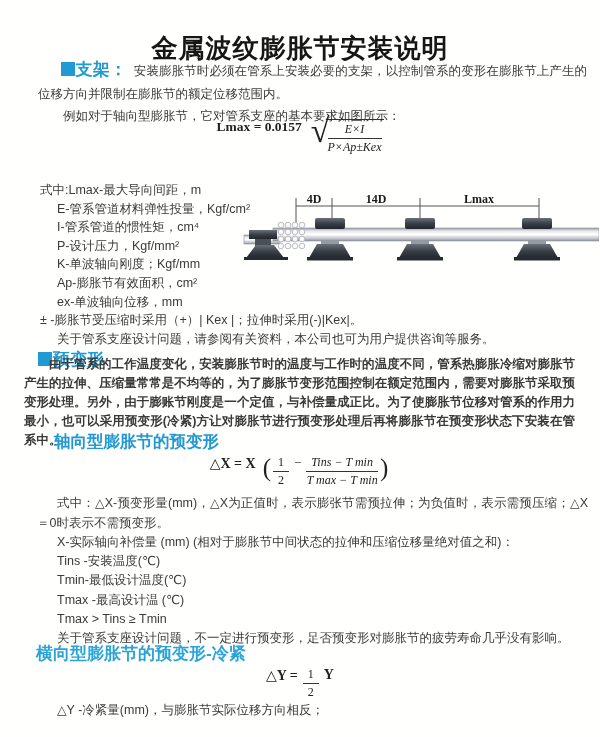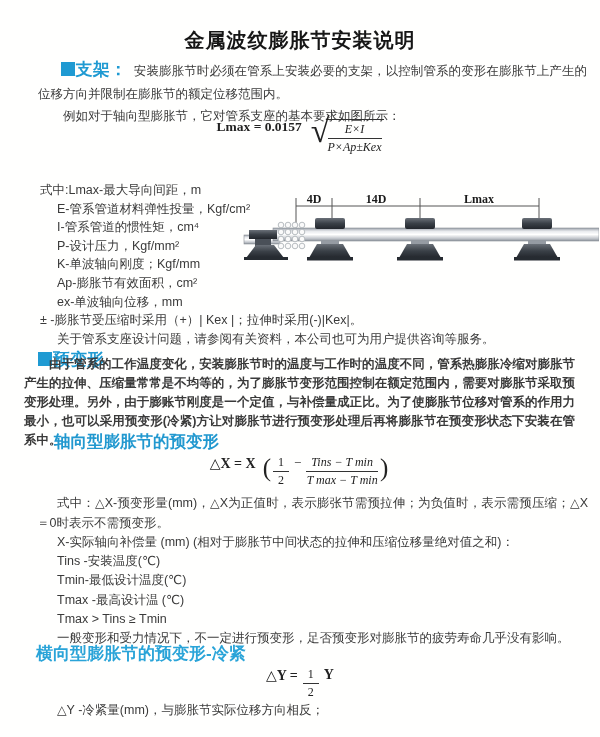--- a/index.html
+++ b/index.html
@@ -3,21 +3,21 @@
 <meta charset="utf-8">
 <style>
   html,body { margin:0; padding:0; }
   .page {
     position:relative; width:600px; height:737px; overflow:hidden;
     background:#fffffe; color:#3a3a3a;
     font-family:"Liberation Sans","DejaVu Sans",sans-serif;
   }
   .page-title {
     position:absolute; top:14px; left:0; width:100%;
-    text-align:center; font-size:20px; font-weight:bold; color:#161616;
+    text-align:center; font-size:26px; font-weight:bold; color:#161616;
     letter-spacing:1px;
   }
   .marker {
     display:inline-block; width:14px; height:14px; background:#1f9ad2;
     vertical-align:-1px; margin-right:1px;
   }
   .sec-head { font-size:17px; font-weight:bold; color:#1f9ad2; margin-right:7px; }
   .body-text { font-size:12.5px; color:#3a3a3a; }
 
   .support-para {
@@ -215,21 +215,21 @@
   </div>
 
   <div class="axial-explain">式中：△X-预变形量(mm)，△X为正值时，表示膨张节需预拉伸；为负值时，表示需预压缩；△X＝0时表示不需预变形。</div>
 
   <div class="axial-lines">
     <div>X-实际轴向补偿量 (mm) (相对于膨胀节中间状态的拉伸和压缩位移量绝对值之和)：</div>
     <div>Tins -安装温度(℃)</div>
     <div>Tmin-最低设计温度(℃)</div>
     <div>Tmax -最高设计温 (℃)</div>
     <div>Tmax &gt; Tins ≥ Tmin</div>
-    <div>一般变形和受力情况下，不一定进行预变形，足否预变形对膨胀节的疲劳寿命几乎没有影响。</div>
+    <div>关于管系支座设计问题，不一定进行预变形，足否预变形对膨胀节的疲劳寿命几乎没有影响。</div>
   </div>
 
   <div class="sub-head lateral">横向型膨胀节的预变形-冷紧</div>
 
   <div class="formula f3">
     <span class="f-lhs">△Y =</span>
     <span class="frac">
       <span class="num">1</span>
       <span class="den">2</span>
     </span>

